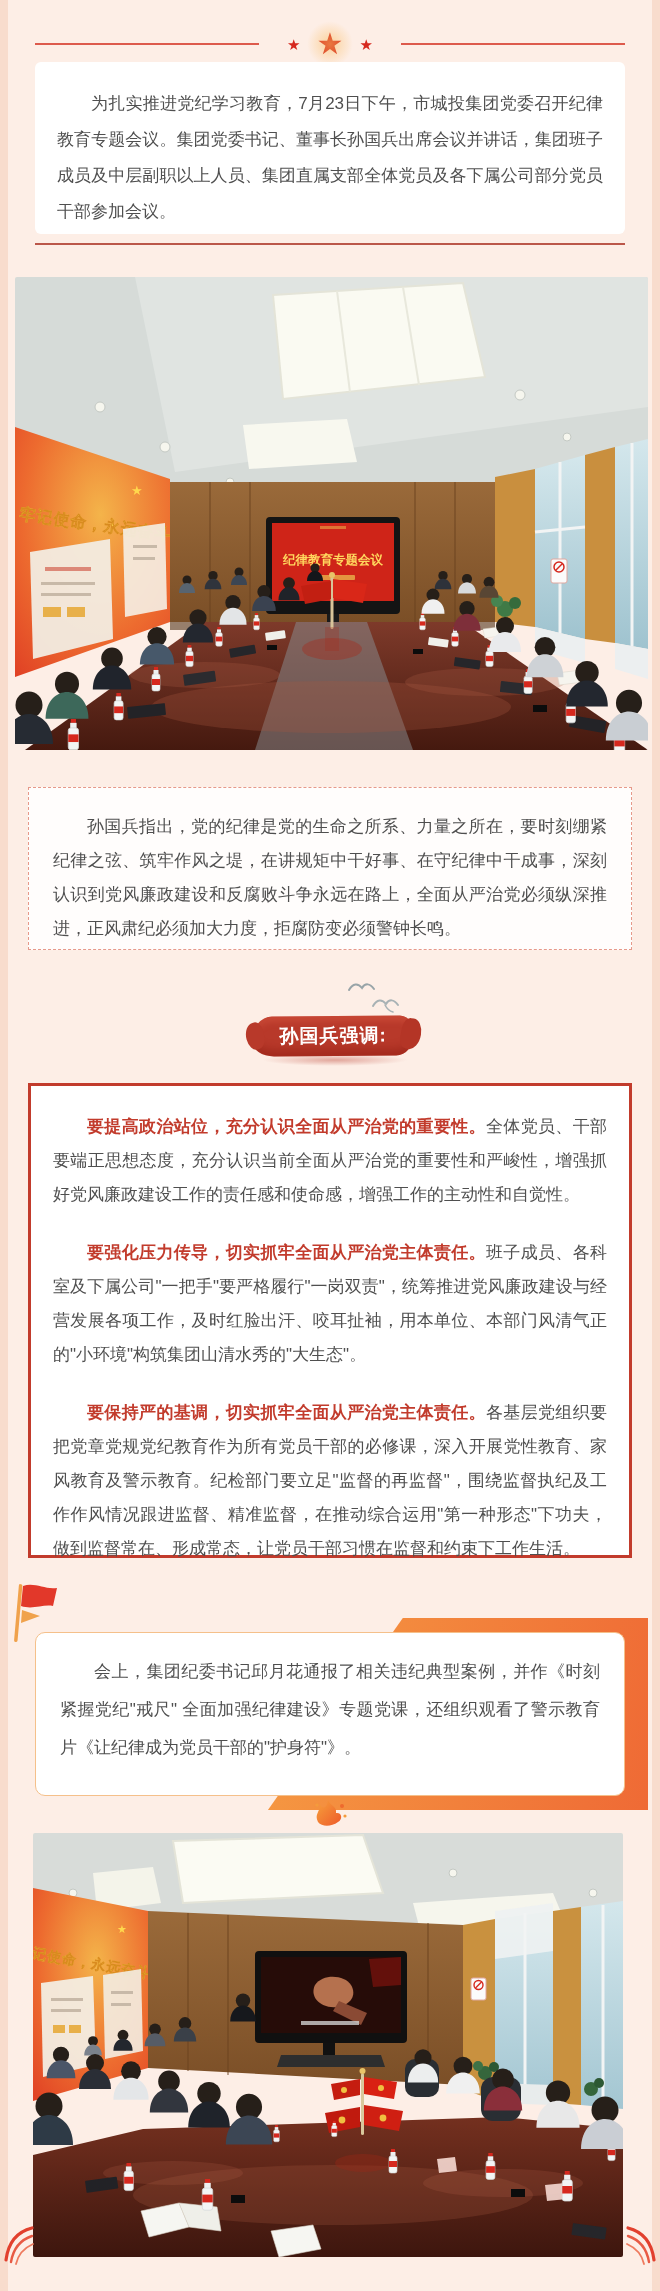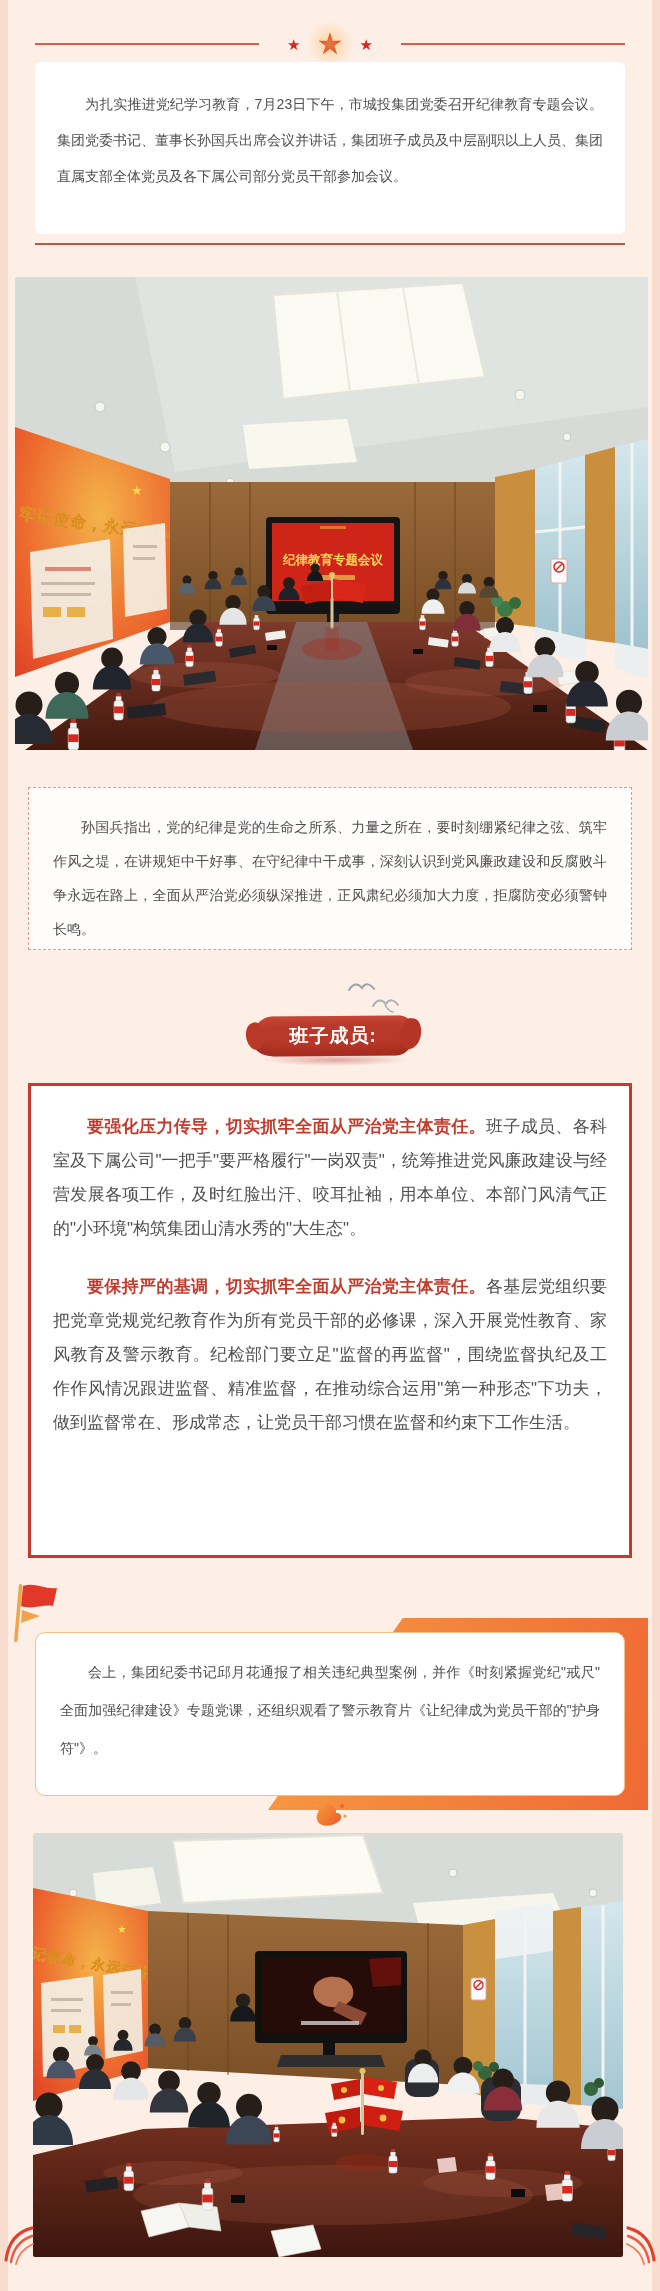--- a/index.html
+++ b/index.html
@@ -11,21 +11,21 @@
   .sd-line{flex:1;height:0;border-top:2px solid #dd5a4c;}
   .sd-stars{display:flex;align-items:center;gap:16px;margin:0 28px;}
   .star{color:#d6281e;line-height:1;}
   .star.small{font-size:15px;}
   .star.big{font-size:30px;position:relative;}
   .star.big::before{content:"";position:absolute;left:50%;top:50%;width:52px;height:52px;transform:translate(-50%,-50%);
         background:radial-gradient(circle,rgba(249,186,92,.55),rgba(249,186,92,0) 62%);}
   
   .card1{position:absolute;left:35px;top:62px;width:590px;height:172px;background:#fff;border-radius:6px;
         box-sizing:border-box;padding:24px 22px 0;}
-  .para{font-size:14px;line-height:36px;color:#4f4f4f;text-align:justify;text-indent:2em;margin:0;}
+  .para{font-size:17px;line-height:36px;color:#4f4f4f;text-align:justify;text-indent:2em;margin:0;}
   .redline{position:absolute;left:35px;top:243px;width:590px;height:2px;background:#bb574a;}
   .photo{position:absolute;border-radius:2px;overflow:hidden;}
   .photo svg{display:block;width:100%;height:100%;}
   .photo1{left:15px;top:277px;width:633px;height:473px;}
   .photo2{left:33px;top:1833px;width:590px;height:424px;}
   .quote-box{position:absolute;left:28px;top:787px;width:604px;height:163px;box-sizing:border-box;
         border:1px dashed #e6998a;background:#fffdfc;padding:22px 24px 11px;}
   .quote-box .para{line-height:34px;}
   .birds{position:absolute;left:315px;top:978px;width:110px;height:44px;}
   .badge{position:absolute;left:252px;top:1016px;width:162px;height:40px;background:#b8392a;color:#fff;
@@ -259,25 +259,26 @@
     <p class="para">孙国兵指出，党的纪律是党的生命之所系、力量之所在，要时刻绷紧纪律之弦、筑牢作风之堤，在讲规矩中干好事、在守纪律中干成事，深刻认识到党风廉政建设和反腐败斗争永远在路上，全面从严治党必须纵深推进，正风肃纪必须加大力度，拒腐防变必须警钟长鸣。</p>
   </div>
 
   <svg class="birds" viewBox="0 0 110 44">
     <path d="M34 12 C38 5 43 5 47 10 C50 5 55 5 59 11" stroke="#98a4a8" stroke-width="2" fill="none" stroke-linecap="round"></path>
     <path d="M58 28 C62 21 67 21 71 26 C74 21 79 21 83 27" stroke="#a8b2b5" stroke-width="2" fill="none" stroke-linecap="round"></path>
     <path d="M70 27 C72 31 74 33 78 34" stroke="#a8b2b5" stroke-width="1.5" fill="none" stroke-linecap="round"></path>
   </svg>
 
   <div class="badge">
-    <span>班子成员:</span>
+    <span>孙国兵强调:</span>
   </div>
   <div class="badge-smear"></div>
 
   <div class="points-box">
+    <p class="point"><span class="lead">要提高政治站位，充分认识全面从严治党的重要性。</span><span>全体党员、干部要端正思想态度，充分认识当前全面从严治党的重要性和严峻性，增强抓好党风廉政建设工作的责任感和使命感，增强工作的主动性和自觉性。</span></p>
     <p class="point"><span class="lead">要强化压力传导，切实抓牢全面从严治党主体责任。</span><span>班子成员、各科室及下属公司"一把手"要严格履行"一岗双责"，统筹推进党风廉政建设与经营发展各项工作，及时红脸出汗、咬耳扯袖，用本单位、本部门风清气正的"小环境"构筑集团山清水秀的"大生态"。</span></p>
     <p class="point"><span class="lead">要保持严的基调，切实抓牢全面从严治党主体责任。</span><span>各基层党组织要把党章党规党纪教育作为所有党员干部的必修课，深入开展党性教育、家风教育及警示教育。纪检部门要立足"监督的再监督"，围绕监督执纪及工作作风情况跟进监督、精准监督，在推动综合运用"第一种形态"下功夫，做到监督常在、形成常态，让党员干部习惯在监督和约束下工作生活。</span></p>
   </div>
 
   <svg class="flag-deco" viewBox="0 0 58 66">
     <rect x="13" y="4" width="3.5" height="58" rx="1.5" fill="#f0a24c" transform="rotate(5 13 4)"></rect>
     <path d="M17 6 C29 2 39 10 51 8 L47 26 C37 24 27 30 15 26 Z" fill="#e2382a"></path>
     <path d="M16 30 L34 36 L15 43 Z" fill="#f0a24c"></path>
   </svg>
 

